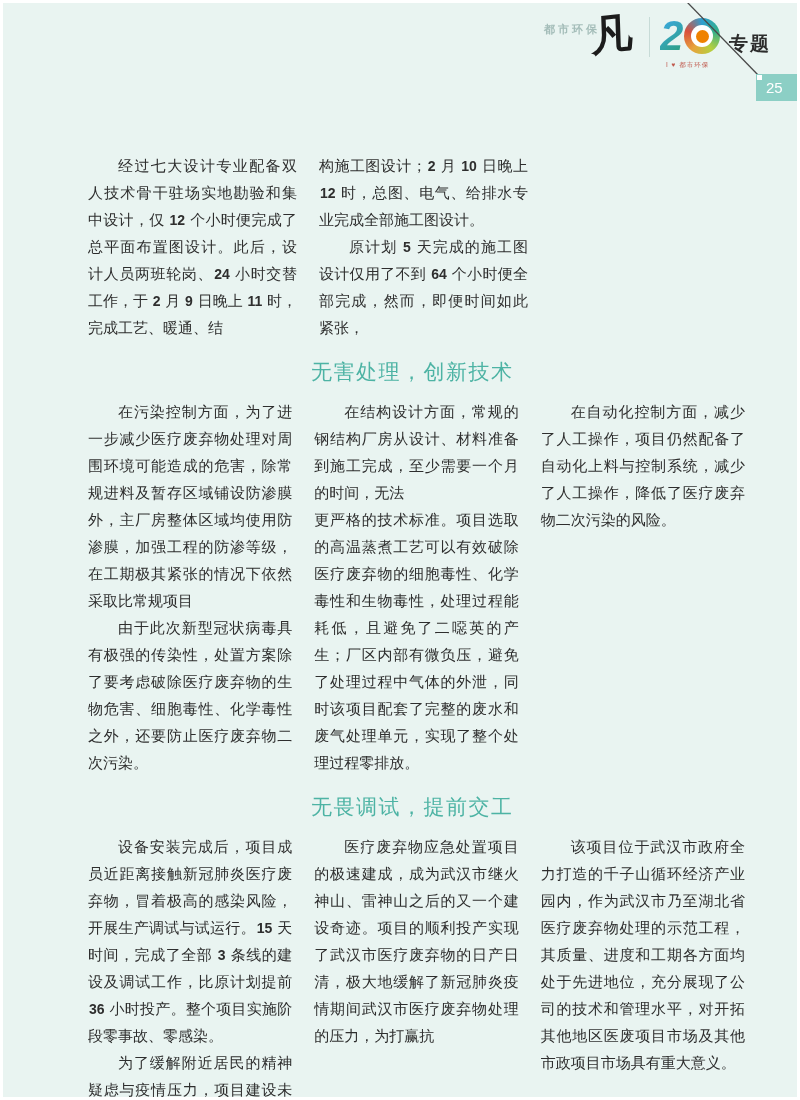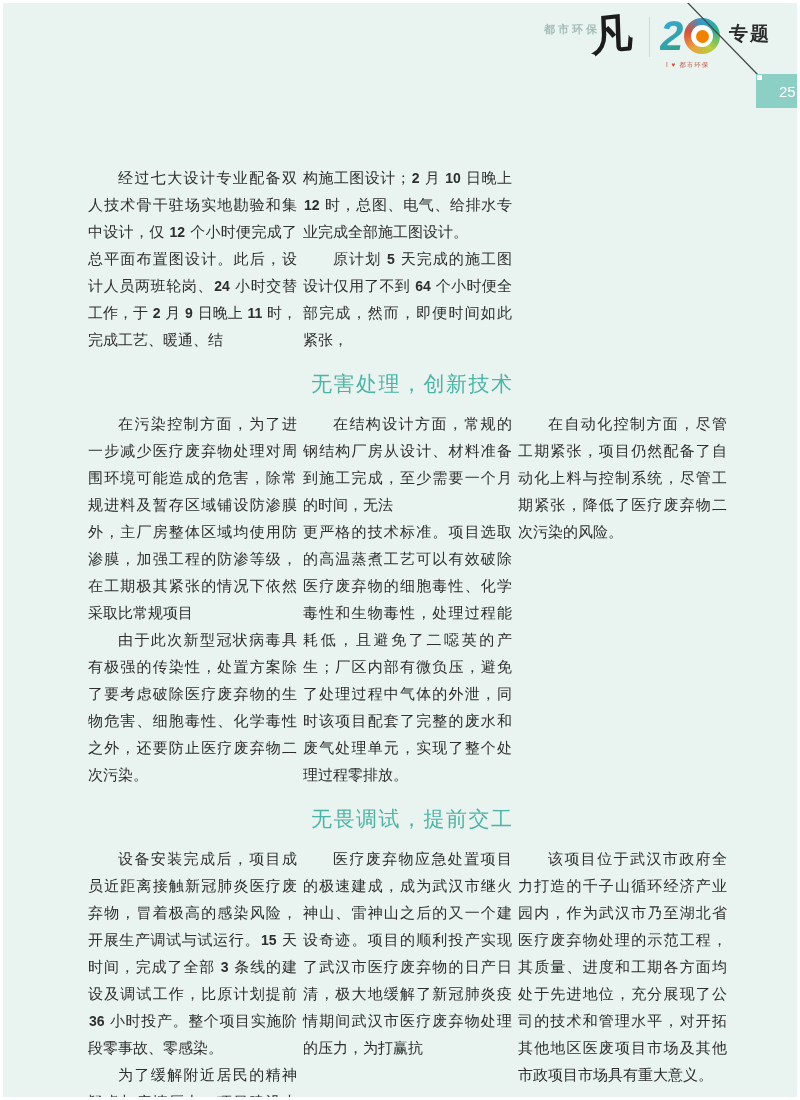--- a/index.html
+++ b/index.html
@@ -46,44 +46,44 @@
   }
   .logo20 .dot{
     width:13px;height:13px;border-radius:50%;background:#ef8200;
   }
   .logo-tagline{
     position:absolute;left:663px;top:58px;
     font-family:"Liberation Sans",sans-serif;
     font-size:6.5px;letter-spacing:1px;color:#c05a4e;white-space:nowrap;
   }
   .tab-label{
-    position:absolute;left:726px;top:18px;
+    position:absolute;left:726px;top:28px;
     font-family:"Liberation Sans","DejaVu Sans",sans-serif;
     font-size:19px;font-weight:bold;color:#2c2c2c;letter-spacing:2px;
   }
   .slash-line{position:absolute;left:0;top:0;pointer-events:none;}
   .pagenum{
-    position:absolute;left:753px;top:71px;width:44px;height:34px;
+    position:absolute;left:753px;top:71px;width:44px;height:27px;
     background:#8ccfc5;color:#ffffff;
     font-family:"Liberation Sans",sans-serif;font-size:15px;
-    display:flex;align-items:center;padding-left:23px;box-sizing:border-box;
+    display:flex;align-items:center;padding-left:10px;box-sizing:border-box;
   }
   .pagenum .notch{
     position:absolute;left:1px;top:1px;width:5px;height:5px;background:#ffffff;
   }
   
   main{
     position:absolute;left:85px;top:118px;width:657px;
   }
   .section-heading{
     margin:16px 0 13px 223px;
     font-family:"Liberation Sans","DejaVu Sans",sans-serif;
     font-size:21px;font-weight:400;color:#4db3a4;letter-spacing:1.5px;
   }
-  .cols{display:flex;gap:6px;margin-top:12px;}
+  .cols{display:flex;gap:22px;}
   .col{width:209px;}
   .para{
     margin:0;font-size:15px;line-height:27px;color:#2e2e2e;
     text-align:justify;text-justify:inter-ideograph;
   }
   .para.indent{text-indent:2em;}
   .num{
     font-family:"Liberation Sans","DejaVu Sans",sans-serif;
     font-weight:700;font-size:14px;padding:0 1px;
   }
@@ -132,21 +132,21 @@
       <div class="cols">
         <div class="col">
           <p class="para indent">在污染控制方面，为了进一步减少医疗废弃物处理对周围环境可能造成的危害，除常规进料及暂存区域铺设防渗膜外，主厂房整体区域均使用防渗膜，加强工程的防渗等级，在工期极其紧张的情况下依然采取比常规项目</p>
           <p class="para indent">由于此次新型冠状病毒具有极强的传染性，处置方案除了要考虑破除医疗废弃物的生物危害、细胞毒性、化学毒性之外，还要防止医疗废弃物二次污染。</p>
         </div>
         <div class="col">
           <p class="para indent">在结构设计方面，常规的钢结构厂房从设计、材料准备到施工完成，至少需要一个月的时间，无法</p>
           <p class="para">更严格的技术标准。项目选取的高温蒸煮工艺可以有效破除医疗废弃物的细胞毒性、化学毒性和生物毒性，处理过程能耗低，且避免了二噁英的产生；厂区内部有微负压，避免了处理过程中气体的外泄，同时该项目配套了完整的废水和废气处理单元，实现了整个处理过程零排放。</p>
         </div>
         <div class="col">
-          <p class="para indent">在自动化控制方面，尽管工期紧张，项目仍然配备了自动化上料与控制系统，尽管工期紧张，降低了医疗废弃物二次污染的风险。</p>
+          <p class="para indent">在自动化控制方面，减少了人工操作，项目仍然配备了自动化上料与控制系统，减少了人工操作，降低了医疗废弃物二次污染的风险。</p>
         </div>
       </div>
       <h2 class="section-heading">无畏调试，提前交工</h2>
       <div class="cols">
         <div class="col">
           <p class="para indent">设备安装完成后，项目成员近距离接触新冠肺炎医疗废弃物，冒着极高的感染风险，开展生产调试与试运行。<span class="num">15</span> 天时间，完成了全部 <span class="num">3</span> 条线的建设及调试工作，比原计划提前 <span class="num">36</span> 小时投产。整个项目实施阶段零事故、零感染。</p>
           <p class="para indent">为了缓解附近居民的精神疑虑与疫情压力，项目建设未进行任何宣传，而项目建成后却承担了全武汉市近一半的医疗废弃物处理任务，是打赢抗疫攻坚战的</p>
         </div>
         <div class="col">
           <p class="para indent">医疗废弃物应急处置项目的极速建成，成为武汉市继火神山、雷神山之后的又一个建设奇迹。项目的顺利投产实现了武汉市医疗废弃物的日产日清，极大地缓解了新冠肺炎疫情期间武汉市医疗废弃物处理的压力，为打赢抗</p>

